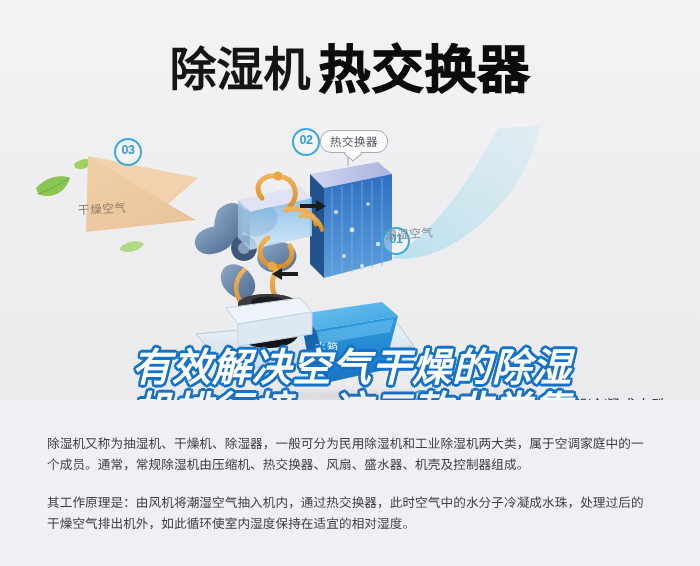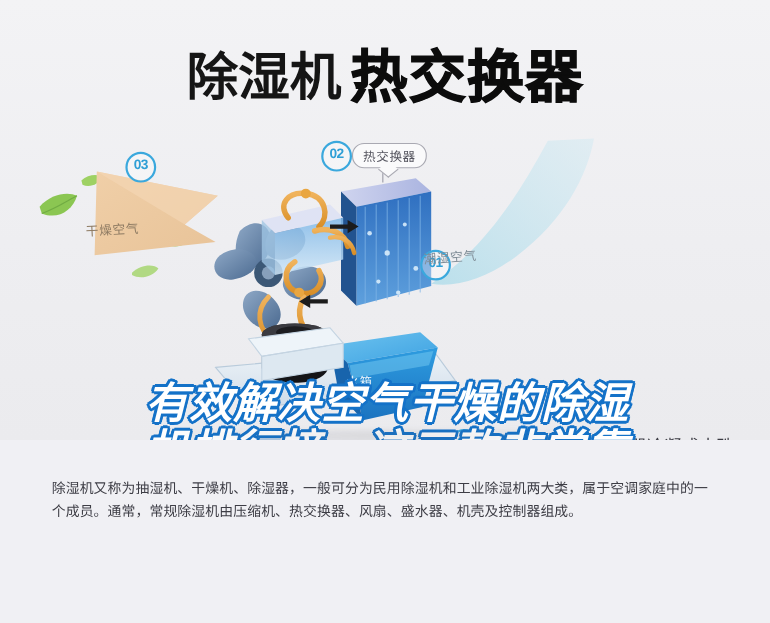--- a/index.html
+++ b/index.html
@@ -393,15 +393,16 @@
 
       </div>
 
     </div>
 
     <div class="hero-shadow"></div>
   </div>
 
   <div class="body-copy">
     <p class="para">除湿机又称为抽湿机、干燥机、除湿器，一般可分为民用除湿机和工业除湿机两大类，属于空调家庭中的一个成员。通常，常规除湿机由压缩机、热交换器、风扇、盛水器、机壳及控制器组成。</p>
+    <p class="para">其工作原理是：由风机将潮湿空气抽入机内，通过热交换器，此时空气中的水分子冷凝成水珠，处理过后的干燥空气排出机外，如此循环使室内湿度保持在适宜的相对湿度。</p>
   </div>
 
 </div>
 
 </body></html>

